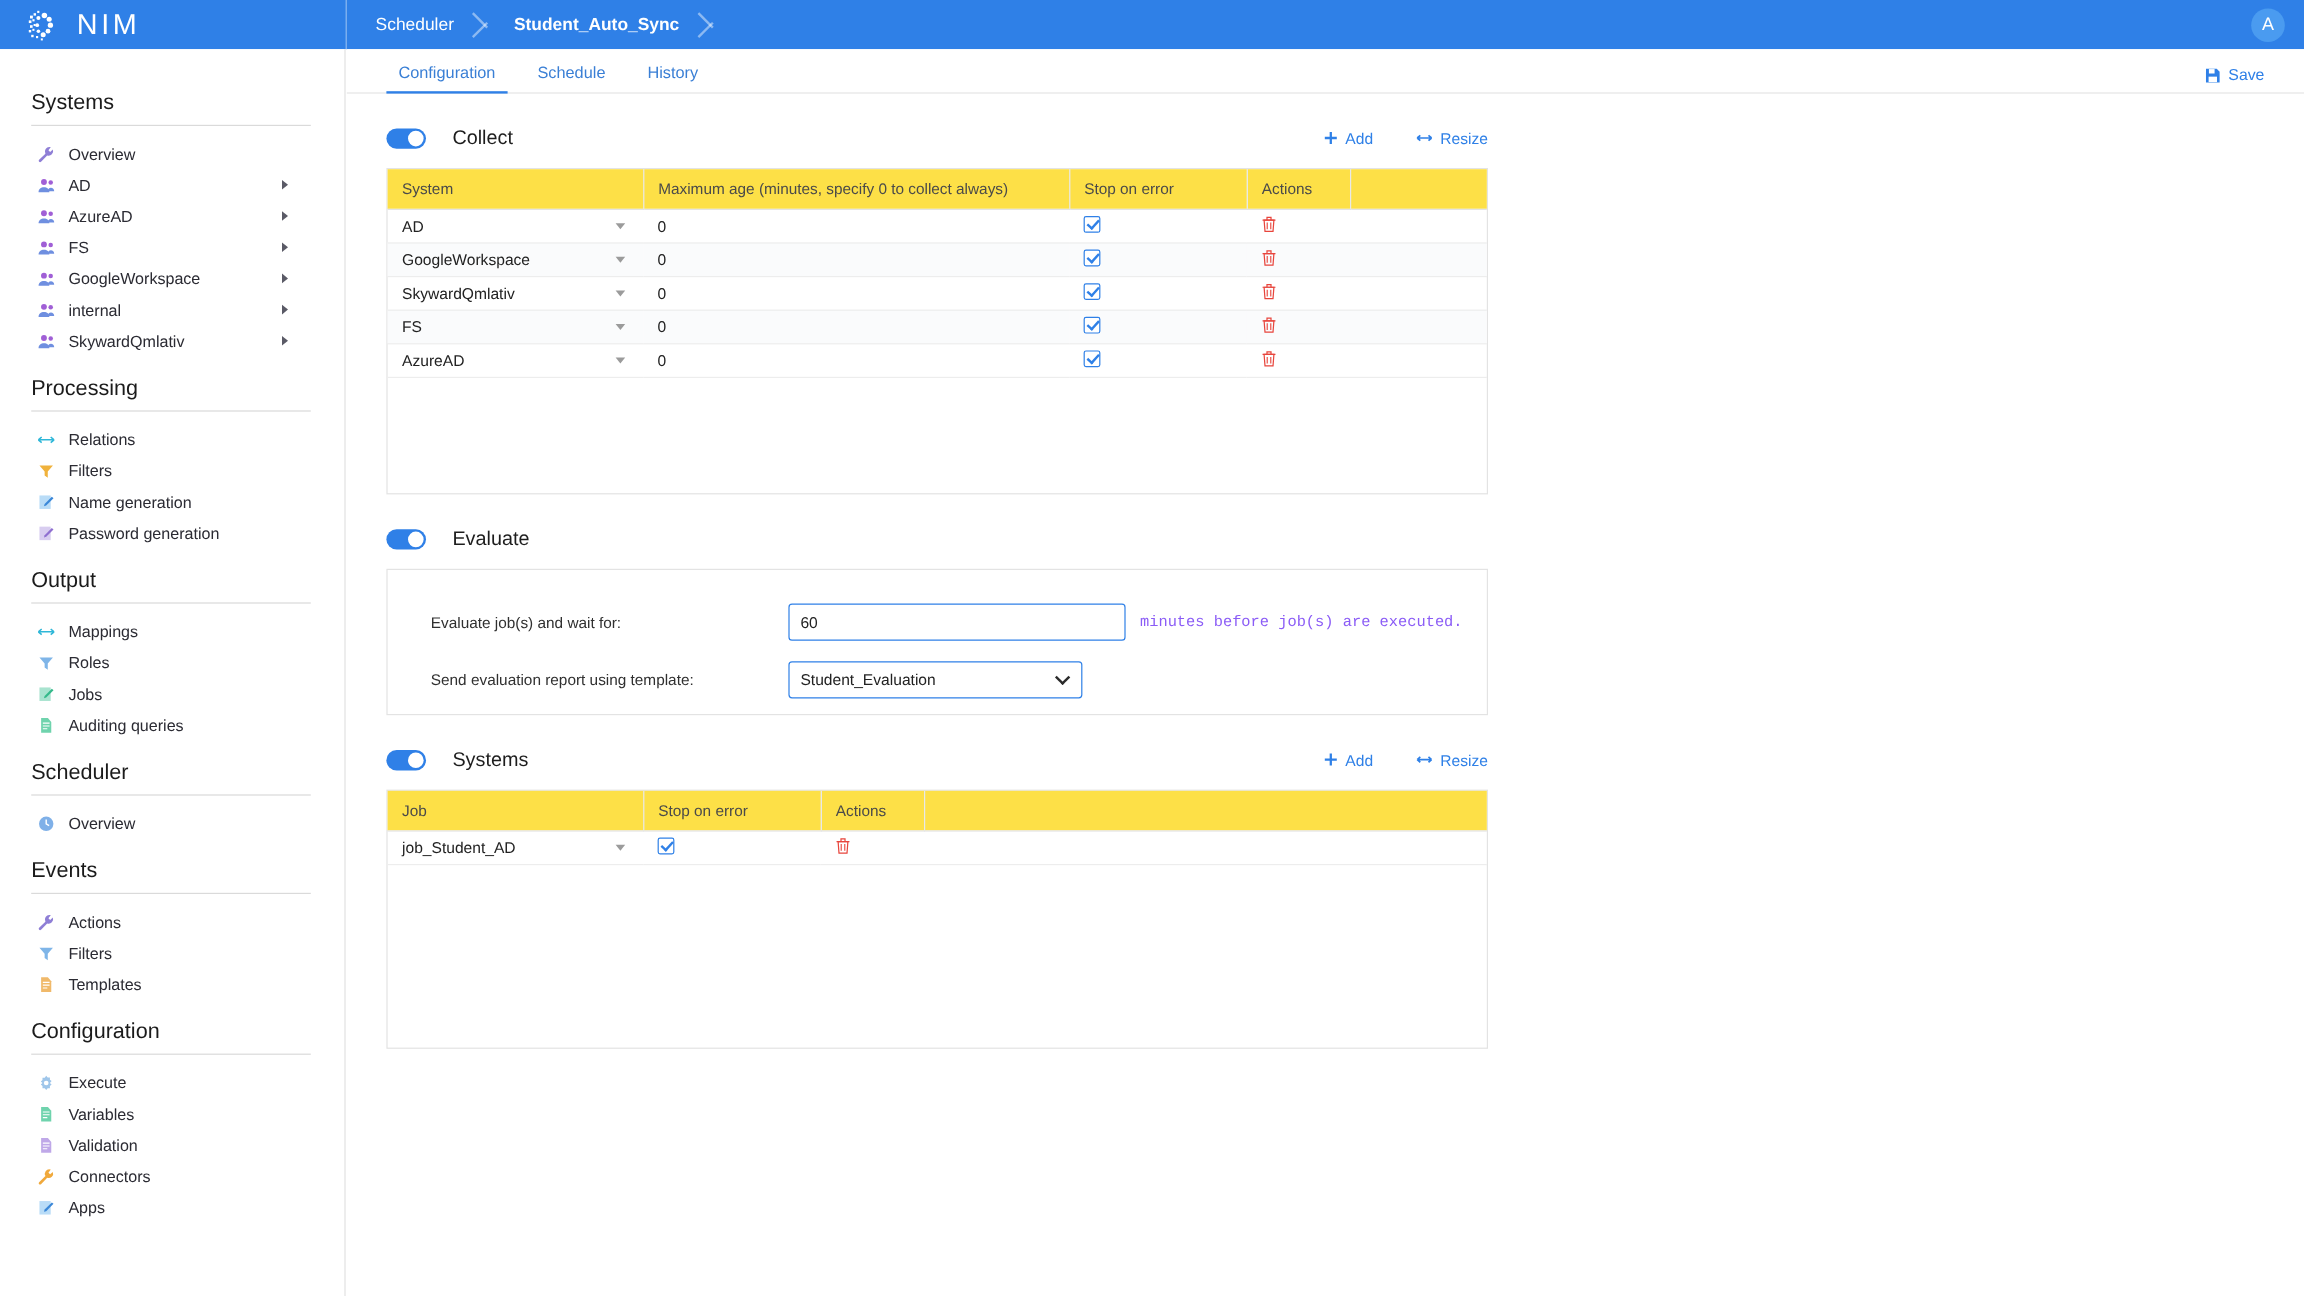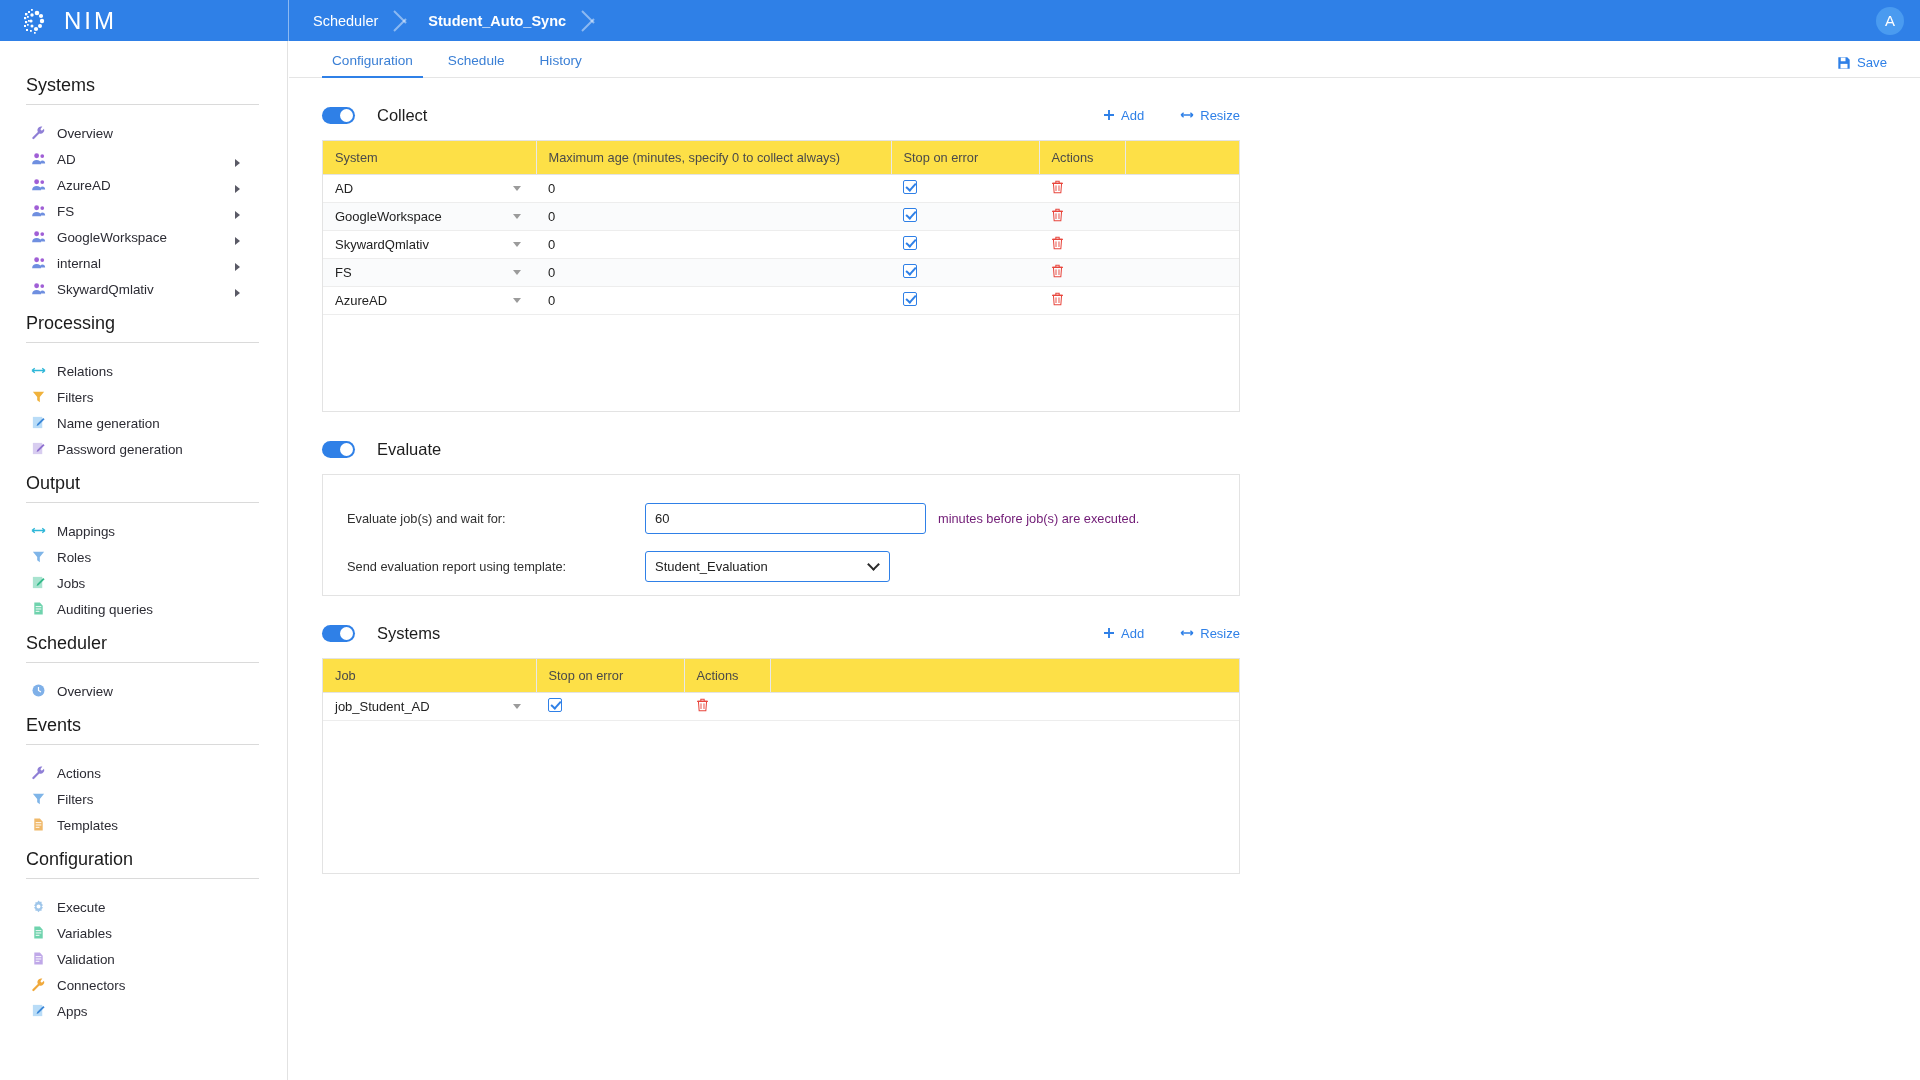--- a/index.html
+++ b/index.html
@@ -86,21 +86,21 @@
     padding: 0 26px 0 26px;
     margin-top: 16px;
     margin-bottom: 4px;
     font-weight: 400;
   }
   .nav-group-rule {
     height: 1px; background: #dadada;
     margin: 8px 28px 10px 26px;
   }
   .nav-item {
-    display: flex; align-items: flex-end;
+    display: flex; align-items: center;
     height: 26px;
     padding-left: 30px;
     padding-right: 18px;
     font-size: 13.4px;
     color: #2b2b33;
     cursor: pointer;
     position: relative;
   }
   .nav-ico {
     width: 17px; height: 17px;
@@ -182,21 +182,21 @@
   }
   .head-action .ha-ico { margin-right: 6px; display: flex; align-items:center; }
 
   .panel {
     width: 918px;
     border: 1px solid #e3e3e3;
     background: #ffffff;
   }
   .panel.collect { height: 272px; }
   .panel.execute { height: 216px; }
-  .panel.evaluate { height: 122px; padding: 26px 0 0 4px; }
+  .panel.evaluate { height: 122px; padding: 26px 0 0 16px; }
 
   table.grid { border-collapse: collapse; width: 100%; table-layout: fixed; }
   table.grid th {
     text-align: left;
     font-weight: 400;
     font-size: 12.8px;
     color: #4a4a4a;
     height: 33px;
     padding-left: 12px;
     border-bottom: 1px solid #e3e3e3;
@@ -253,21 +253,21 @@
     width: 281px; height: 31px;
     border: 1px solid #2f80e7;
     border-radius: 3px;
     font-size: 13px;
     color: #222;
     padding: 0 9px;
     font-family: "Liberation Sans", sans-serif;
     outline: none;
     background: #fff;
   }
-  .ev-suffix { font-size: 12.8px; color: #701a75; margin-left: 12px; }
+  .ev-suffix { font-size: 12.8px; color: #8b5cf6; margin-left: 12px; font-family: Liberation Mono, monospace; }
   .ev-select {
     width: 245px; height: 31px;
     border: 1px solid #2f80e7;
     border-radius: 3px;
     display: flex; align-items: center; justify-content: space-between;
     padding: 0 11px 0 9px;
     font-size: 13px; color: #222;
     cursor: pointer; background: #fff;
   }
   .sel-chev {

